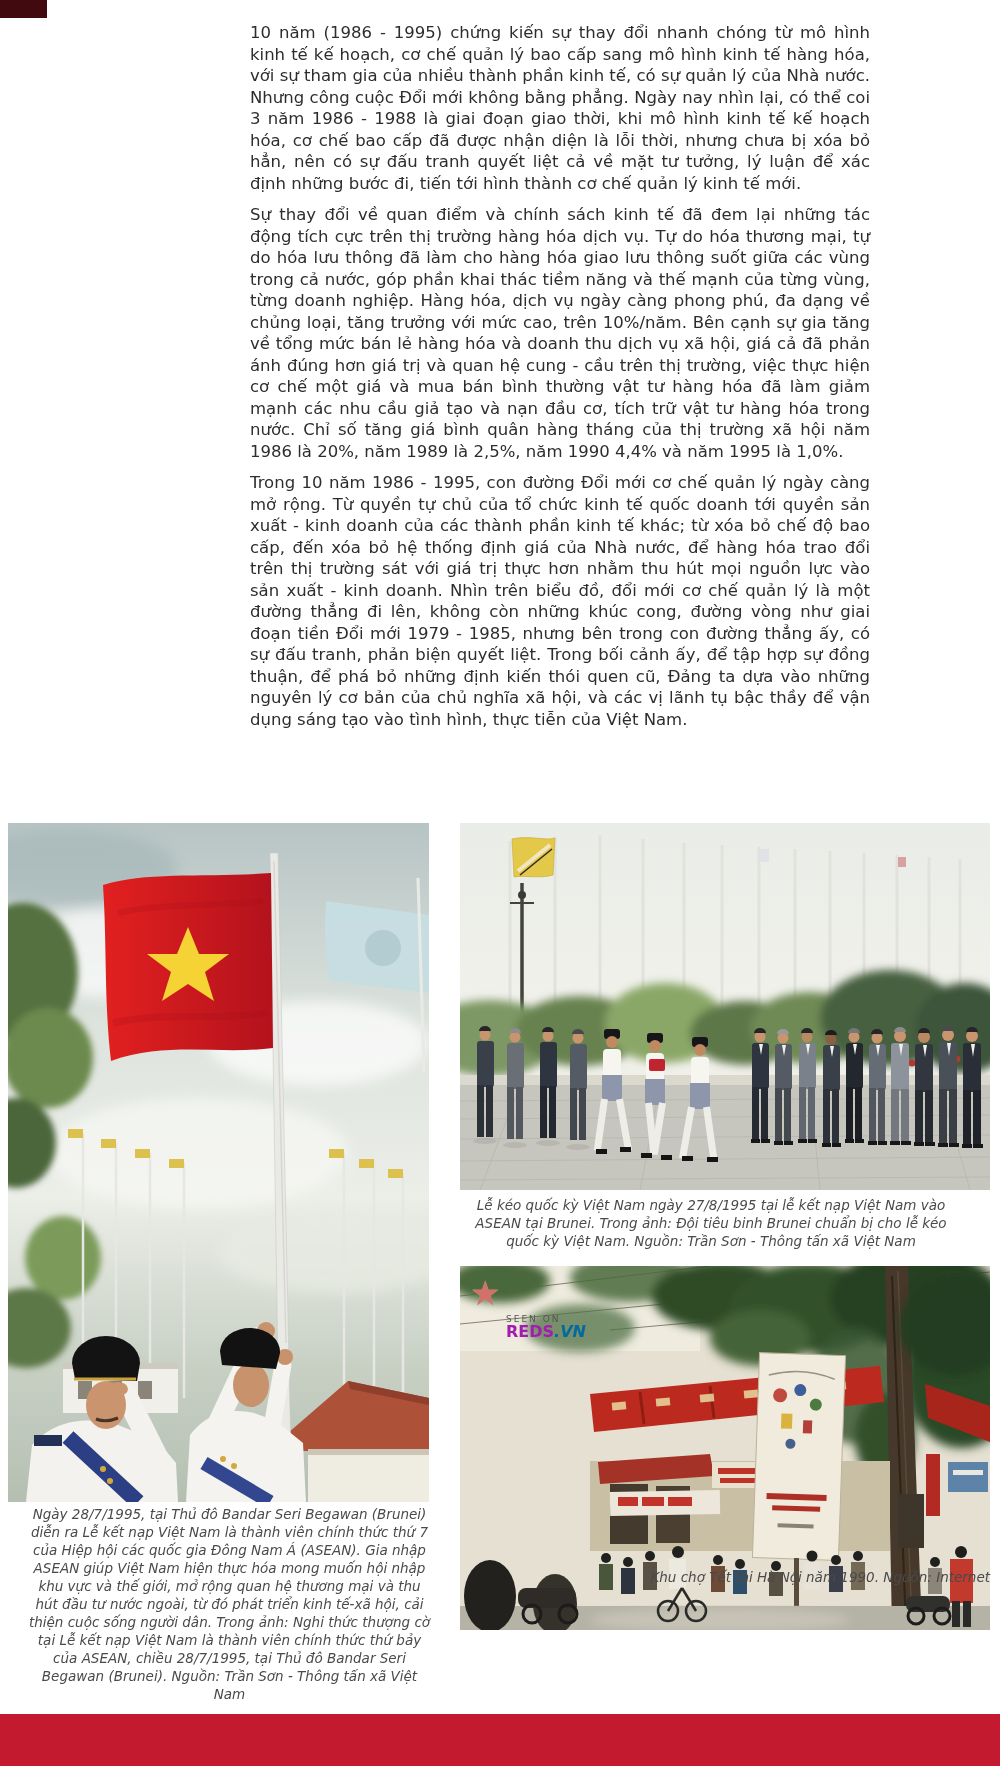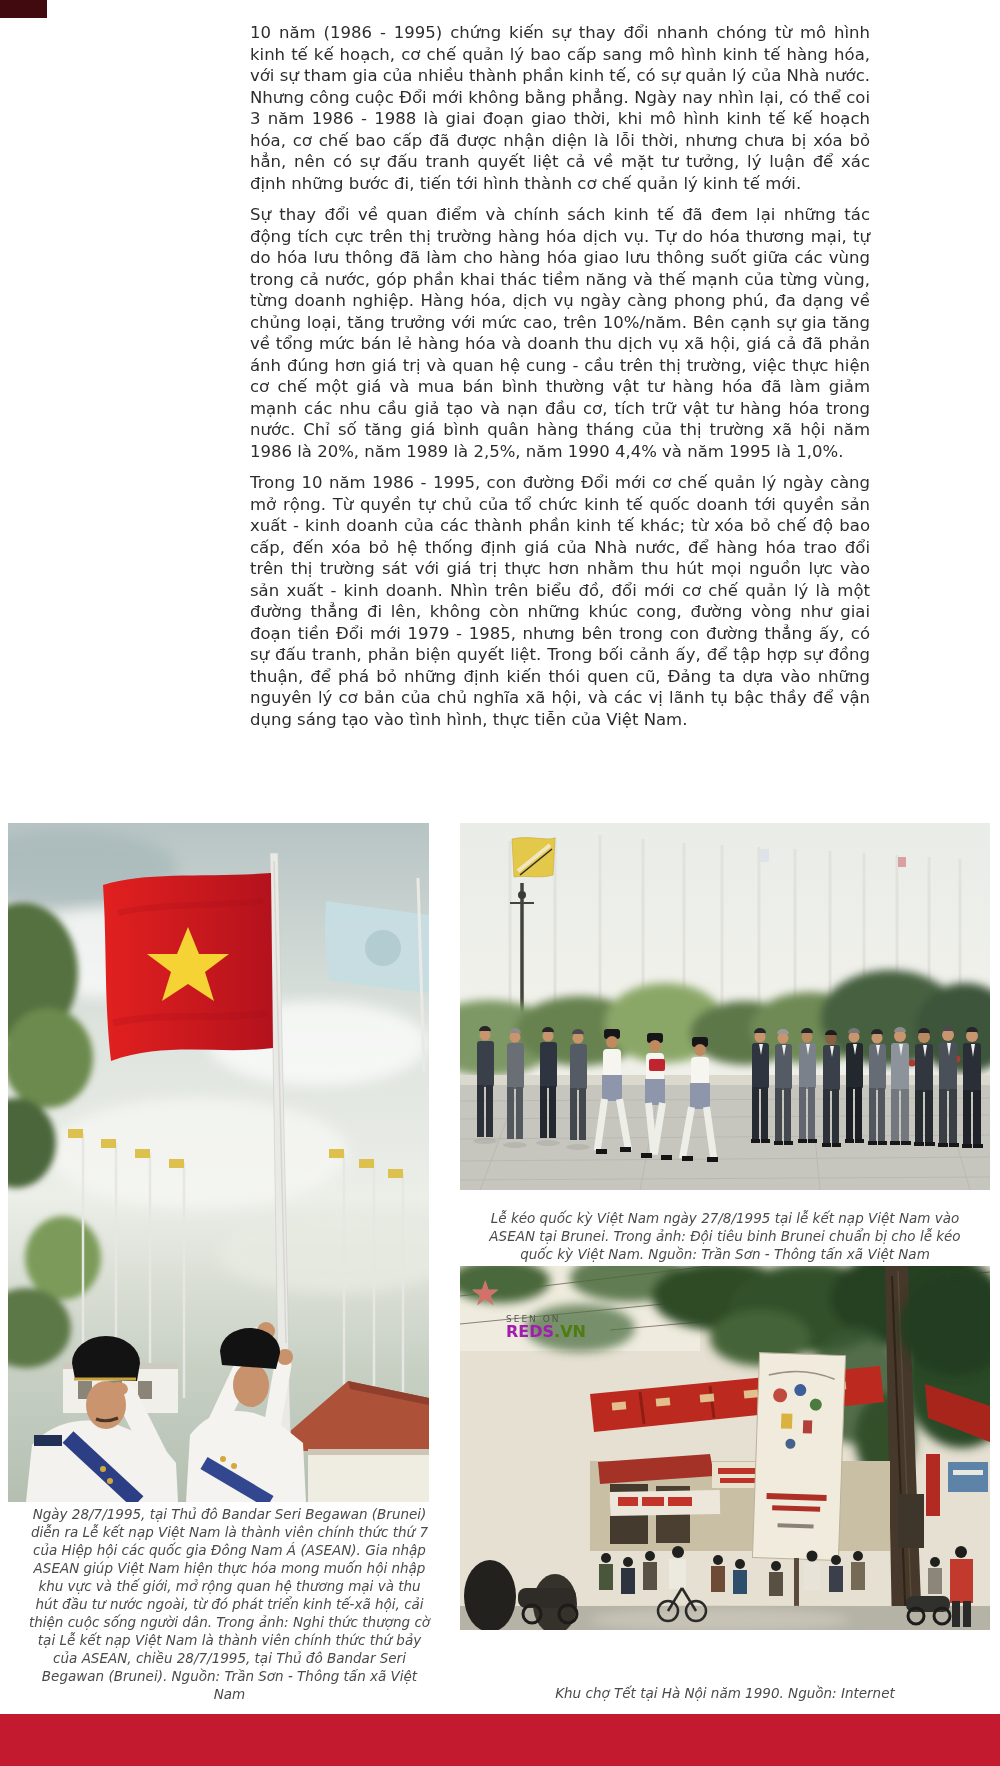--- a/index.html
+++ b/index.html
@@ -9,32 +9,32 @@
   .article{position:absolute;left:250px;top:22px;width:620px;color:#2d2d2d;
            font-size:16.5px;line-height:21.5px;text-align:justify;}
   .article p{margin:0 0 10px 0;}
   .photo{position:absolute;overflow:hidden;background:#dfe2dc;}
   .photo svg{display:block;width:100%;height:100%;}
   .photo-left{left:8px;top:823px;width:421px;height:679px;}
   .photo-hg{left:460px;top:823px;width:530px;height:367px;}
   .photo-market{left:460px;top:1266px;width:530px;height:364px;}
   .caption{position:absolute;color:#4a4a4a;font-style:italic;font-size:13.5px;
            line-height:18px;text-align:center;}
-  .caption-hg{left:478px;top:1196px;width:494px;margin-top:13px;}
+  .caption-hg{left:464px;top:1196px;width:494px;}
   .caption-left{left:27px;top:1505px;width:405px;}
-  .caption-market{left:460px;top:1684px;width:530px;}
+  .caption-market{left:460px;top:1568px;width:530px;text-align:right;}
   .bottom-bar{position:absolute;left:0;top:1714px;width:1000px;height:52px;background:#c41a30;}
   .watermark{position:absolute;left:10px;top:8px;width:130px;height:44px;}
   .wm-star{position:absolute;left:0;top:2px;font-size:34px;line-height:34px;color:#d4706a;
            font-style:normal;text-shadow:0 0 1px #b9b3a6;}
   .wm-text{position:absolute;left:36px;top:4px;font-style:normal;}
   .wm-seen{display:block;font-size:9px;letter-spacing:2px;color:#55554f;margin-top:36px;}
   .wm-brand{display:block;font-size:16px;font-weight:bold;line-height:16px;}
   .wm-reds{color:#a21caf;}
-  .wm-vn{color:#4d7c0f;}
+  .wm-vn{color:#0369a1;font-style:italic;}
 </style>
 </head>
 <body>
 
 <div class="page">
 
   <div class="corner-block"></div>
 
   <div class="article">
     <p>10 năm (1986 - 1995) chứng kiến sự thay đổi nhanh chóng từ mô hình kinh tế kế hoạch, cơ chế quản lý bao cấp sang mô hình kinh tế hàng hóa, với sự tham gia của nhiều thành phần kinh tế, có sự quản lý của Nhà nước. Nhưng công cuộc Đổi mới không bằng phẳng. Ngày nay nhìn lại, có thể coi 3 năm 1986 - 1988 là giai đoạn giao thời, khi mô hình kinh tế kế hoạch hóa, cơ chế bao cấp đã được nhận diện là lỗi thời, nhưng chưa bị xóa bỏ hẳn, nên có sự đấu tranh quyết liệt cả về mặt tư tưởng, lý luận để xác định những bước đi, tiến tới hình thành cơ chế quản lý kinh tế mới.</p>

